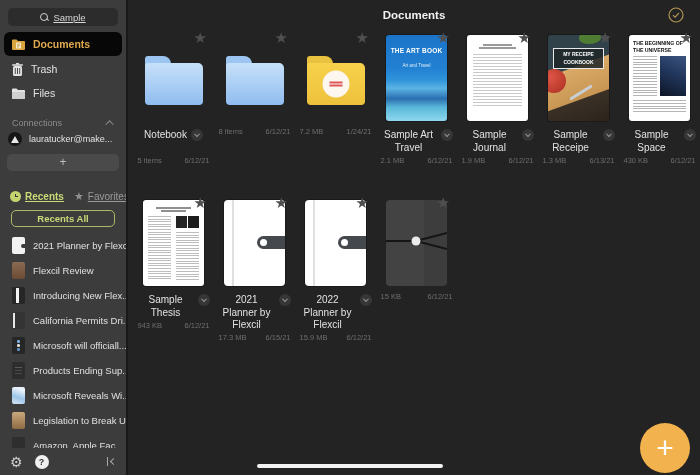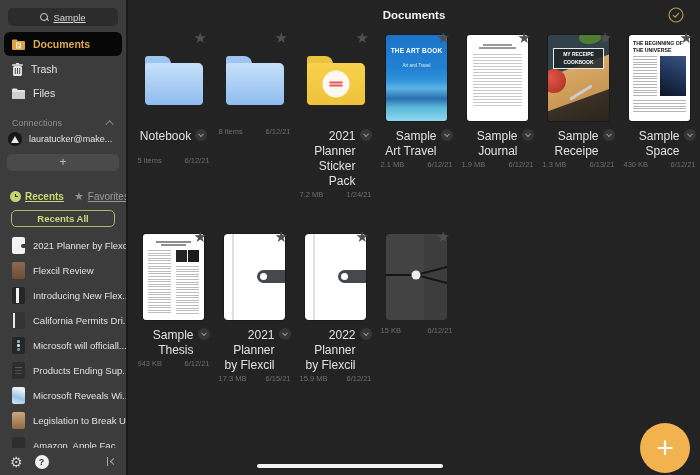--- a/index.html
+++ b/index.html
@@ -63,21 +63,21 @@
   .main-header { position:relative; height:30px; }
   .main-title { position:absolute; left:0; right:0; top:9px; text-align:center; font-size:11.5px; font-weight:bold; color:#f2f2f2; }
   .check-circle { position:absolute; right:16px; top:7px; cursor:pointer; }
 
   .grid { display:flex; padding-left:5px; }
   .grid.row2 { margin-top:30px; }
   .cell { width:81px; display:flex; flex-direction:column; align-items:center; cursor:pointer; }
   .thumb-area { position:relative; width:100%; height:96px; display:flex; align-items:center; justify-content:center; }
   .tile-star { position:absolute; top:0px; right:7px; color:#4f4f4f; font-size:15px; line-height:1; z-index:3; cursor:pointer; }
   .label-row { display:flex; align-items:flex-start; justify-content:center; gap:4px; min-height:26px; margin-top:3px; width:100%; }
-  .tlabel { font-size:12px; color:#e2e2e2; text-align:right; max-width:56px; line-height:1.25; }
+  .tlabel { font-size:10px; color:#e2e2e2; text-align:center; max-width:56px; line-height:1.25; }
   .chev { width:12px; height:12px; border-radius:50%; background:#363636; display:inline-flex; align-items:center; justify-content:center; flex-shrink:0; margin-top:0px; }
   .chev i { width:4px; height:4px; border-right:1.4px solid #999; border-bottom:1.4px solid #999; transform:rotate(45deg) translate(-0.5px,-0.5px); }
   .meta-row { width:72px; display:flex; justify-content:space-between; font-size:7.5px; color:#6e6e6e; margin-top:1px; }
 
   
   .folder { position:relative; width:58px; height:42px; margin-top:12px; }
   .folder .ftab { position:absolute; top:-7px; left:0; width:26px; height:12px; border-radius:3px 8px 0 0; }
   .folder .fbody { position:absolute; inset:0; border-radius:3px 5px 4px 4px; }
   .folder.blue .ftab { background:#9cc5f1; }
   .folder.blue .fbody { background:linear-gradient(180deg,#c6e0f9 0%,#a9cdf4 55%,#8fbcf0 100%); }
@@ -292,26 +292,20 @@
 
       <div class="cell">
         <div class="thumb-area">
             <span class="tile-star">★</span>
           <div class="folder yellow">
               <div class="ftab"></div>
               <div class="fbody"></div>
               <div class="sticker-circle"></div>
             </div>
         </div>
-        <div class="label-row">
-            <span class="tlabel">2021 Planner Sticker Pack</span>
-            <span class="chev">
-              <i></i>
-            </span>
-          </div>
         <div class="meta-row">
             <span>7.2 MB</span>
             <span>1/24/21</span>
           </div>
       </div>
 
       <div class="cell">
         <div class="thumb-area">
             <span class="tile-star">★</span>
           <div class="doc artbook">

